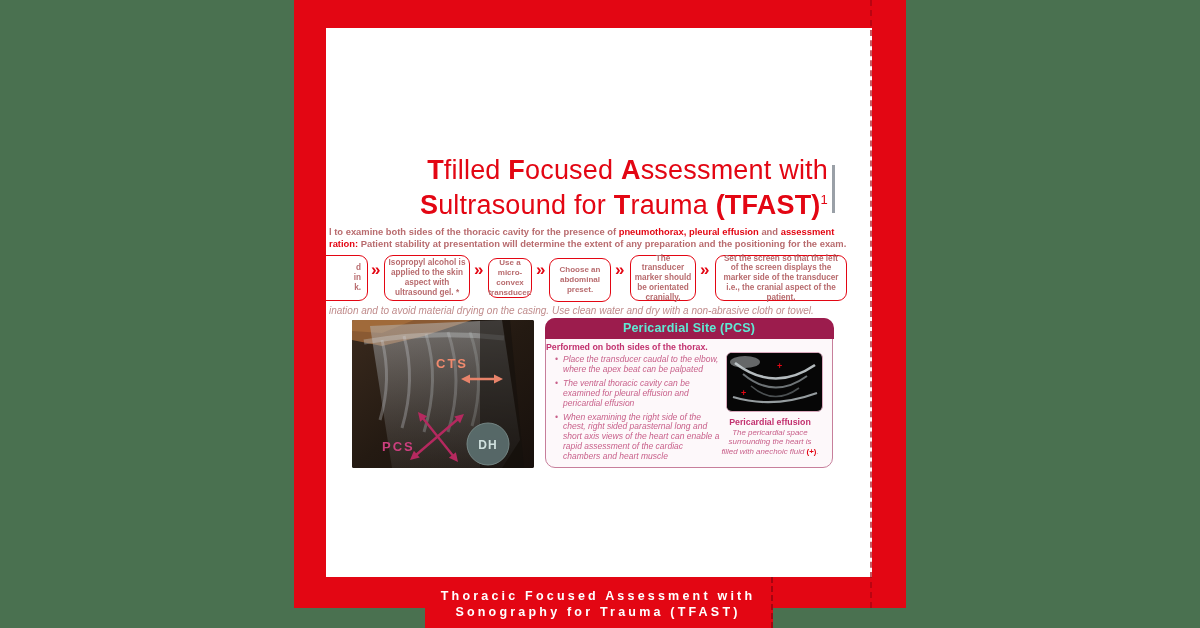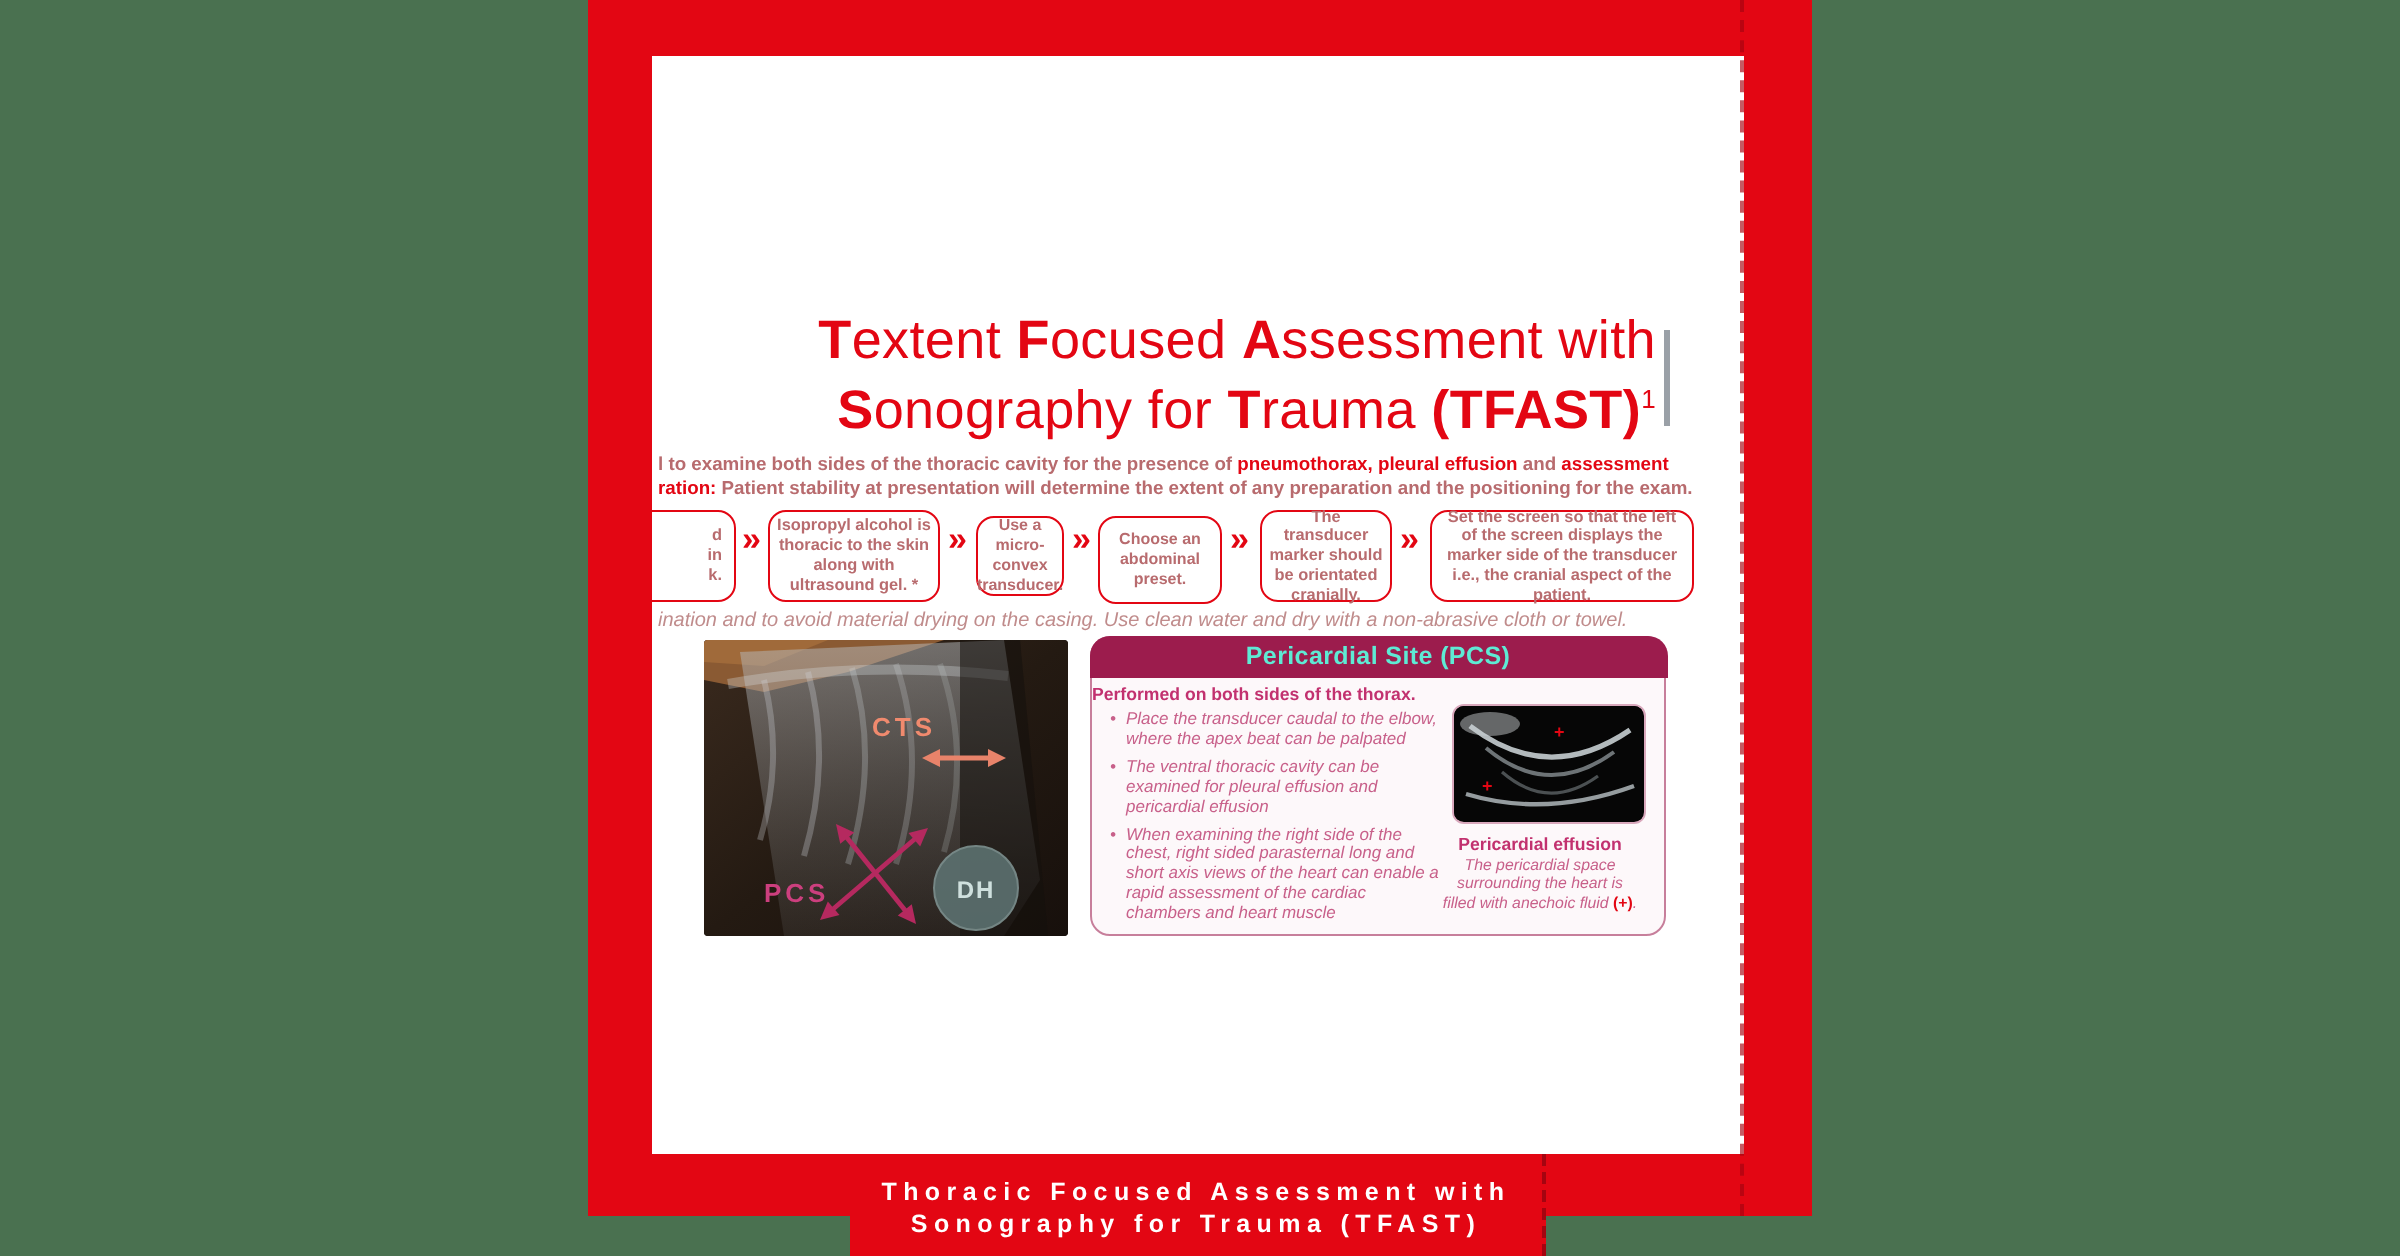--- a/index.html
+++ b/index.html
@@ -80,35 +80,35 @@
 <body>
 
 <div class="canvas">
 
   <div class="frame"></div>
   <div class="cutline"></div>
 
   <div class="page">
 
     <div class="title-block">
-      <div><b>T</b><span>extent </span><b>F</b><span>ocused </span><b>A</b><span>ssessment with</span></div>
-      <div><b>S</b><span>onography for </span><b>T</b><span>rauma </span><b>(TFAST)</b><sup>1</sup></div>
+      <div><b>T</b><span>filled </span><b>F</b><span>ocused </span><b>A</b><span>ssessment with</span></div>
+      <div><b>S</b><span>ultrasound for </span><b>T</b><span>rauma </span><b>(TFAST)</b><sup>1</sup></div>
     </div>
     <div class="title-bar"></div>
 
     <div class="intro">
       <div><span>l to examine both sides of the thoracic cavity for the presence of </span><span class="hl">pneumothorax, pleural effusion</span><span> and </span><span class="hl">assessment</span></div>
       <div><span class="hl">ration:</span><span> Patient stability at presentation will determine the extent of any preparation and the positioning for the exam.</span></div>
     </div>
 
     <div class="fbox partial" id="box-partial">d
 in
 k.</div>
     <span class="chev" id="chev1">»</span>
-    <div class="fbox" id="box-alcohol">Isopropyl alcohol is thoracic to the skin along with ultrasound gel. *</div>
+    <div class="fbox" id="box-alcohol">Isopropyl alcohol is applied to the skin aspect with ultrasound gel. *</div>
     <span class="chev" id="chev2">»</span>
     <div class="fbox" id="box-transducer">Use a micro-convex transducer.</div>
     <span class="chev" id="chev3">»</span>
     <div class="fbox" id="box-preset">Choose an abdominal preset.</div>
     <span class="chev" id="chev4">»</span>
     <div class="fbox" id="box-marker">The transducer marker should be orientated cranially.</div>
     <span class="chev" id="chev5">»</span>
     <div class="fbox" id="box-screen">Set the screen so that the left of the screen displays the marker side of the transducer i.e., the cranial aspect of the patient.</div>
 
     <div class="footnote">ination and to avoid material drying on the casing. Use clean water and dry with a non-abrasive cloth or towel.</div>

